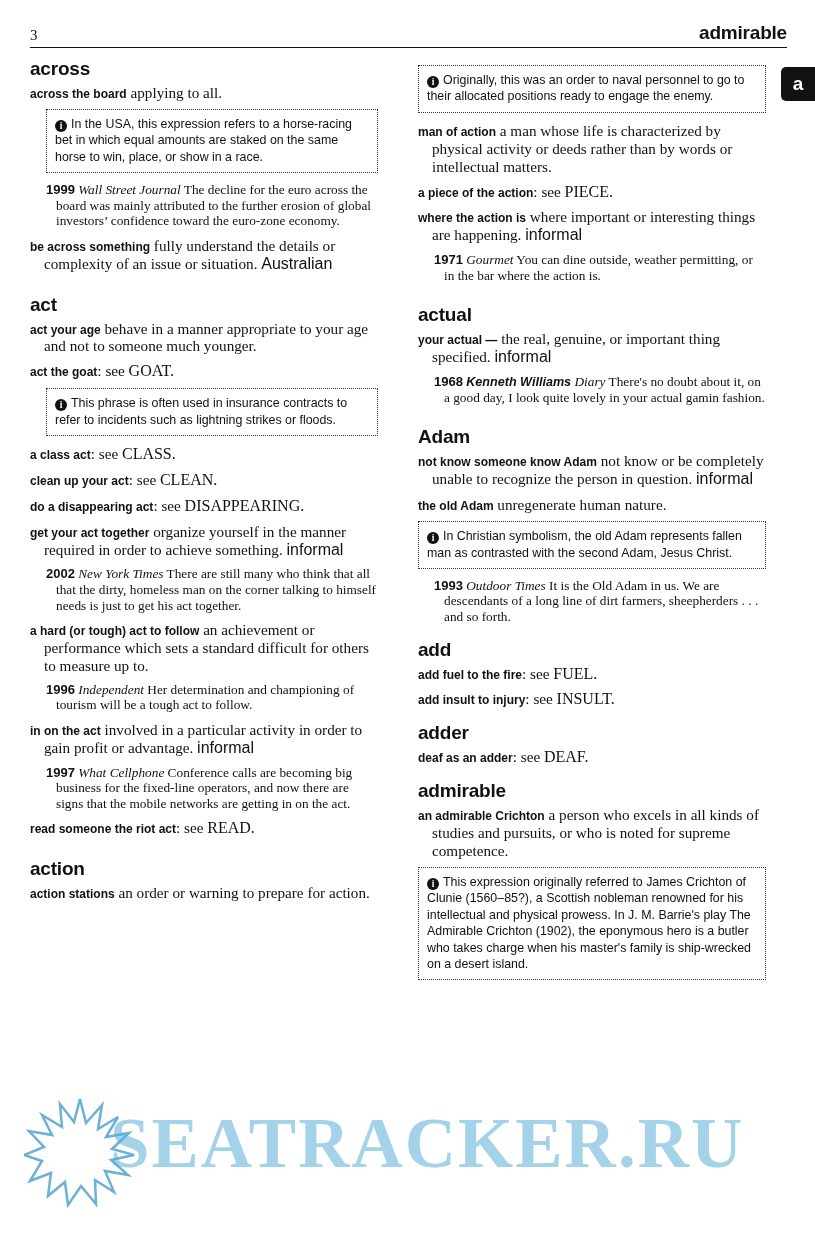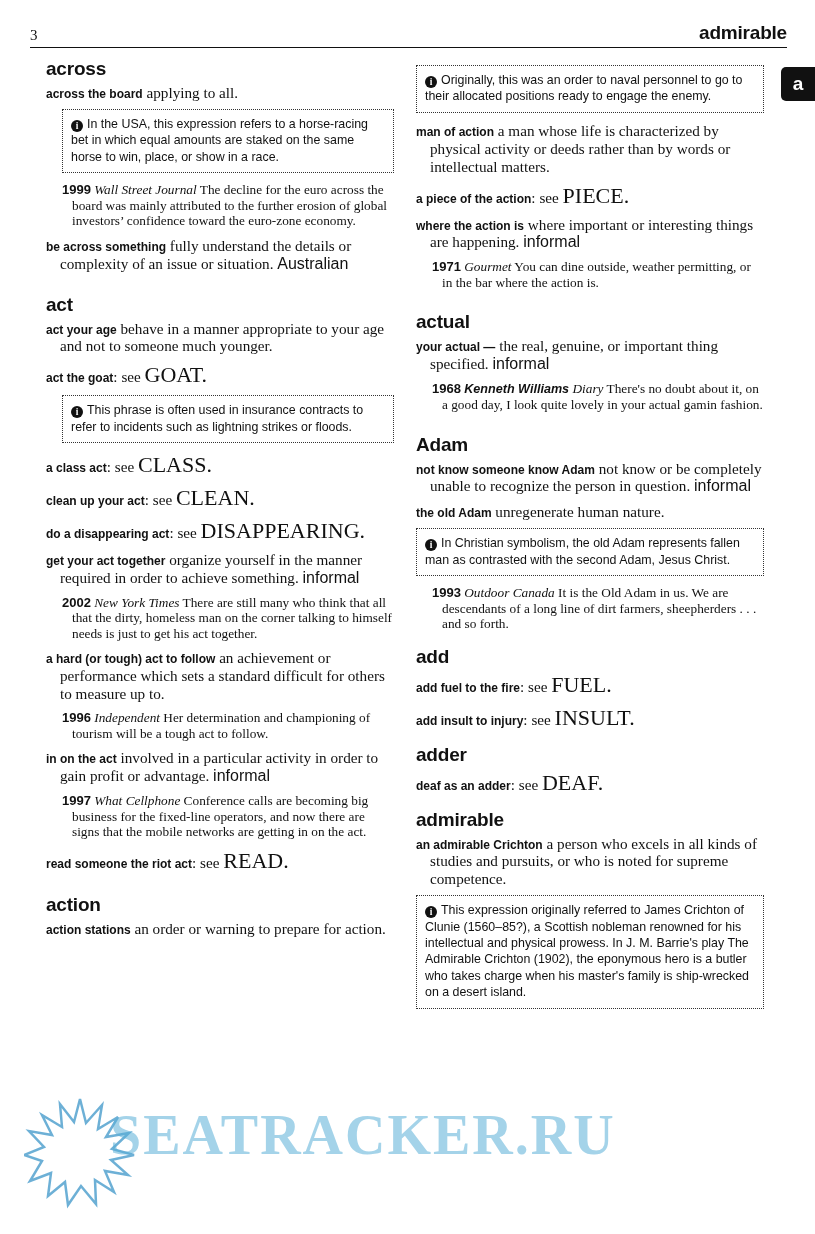--- a/index.html
+++ b/index.html
@@ -34,23 +34,22 @@
   .thumb-tab{
     position:absolute;right:0px;top:67px;
     width:34px;height:34px;border-radius:5px 0 0 5px;
     background:#111;color:#fff;
     display:flex;align-items:center;justify-content:center;
     font-size:19px;font-weight:bold;
   }
   
   .cols{
     display:flex;
-    gap:22px;
+    gap:40px;
     height:1130px;
-    margin-left:16px;
   }
   .col{width:348px;}
   .col.right{width:348px;}
 
   
   h2.headword{
     font-size:19px;font-weight:bold;margin:0 0 4px 0;
     letter-spacing:-0.2px;
   }
   .entry{
@@ -59,21 +58,21 @@
     margin:0 0 7px 0;
     text-indent:0;
     padding-left:14px;
     text-indent:-14px;
   }
   .entry .phrase{
     font-family:"Liberation Sans", sans-serif;
     font-weight:bold;font-size:12px;
   }
   .entry .it{}
-  .entry .sc{font-variant:small-caps;font-size:22px;}
+  .entry .sc{font-variant:small-caps;font-size:16px;}
   .entry .reg{
     font-family:"Liberation Sans", sans-serif;
     font-size:16px;
   }
   .cite{
     font-family:"Liberation Serif", serif;
     font-size:13.3px;line-height:1.17;
     margin:2px 0 8px 0;
     padding-left:26px;
     text-indent:-10px;
@@ -113,21 +112,21 @@
   
   .wm{
     position:absolute;
     left:0;top:1095px;
     width:815px;height:120px;
     pointer-events:none;
   }
   .wm-text{
     position:absolute;left:110px;top:8px;
     font-family:"Liberation Serif", serif;
-    font-size:56px;font-weight:bold;
+    font-size:71px;font-weight:bold;
     color:rgba(90,175,215,0.55);
     letter-spacing:2px;
     white-space:nowrap;
   }
   .wm-star{
     position:absolute;left:24px;top:2px;
     width:112px;height:112px;
   }
   .wm-star svg{display:block;}
 </style>
@@ -299,21 +298,21 @@
       <p class="entry">
         <span class="phrase">the old Adam</span><span> unregenerate human nature.</span>
       </p>
 
       <div class="note wide">
         <span class="i-icon">i</span><span>In Christian symbolism, the old Adam represents fallen man as contrasted with the second Adam, Jesus Christ.</span>
       </div>
 
       <p class="cite">
         <span class="yr">1993</span>
-        <span class="src">Outdoor Canada</span><span> It is the Old Adam in us. We are descendants of a long line of dirt farmers, sheepherders . . . and so forth.</span>
+        <span class="src">Outdoor Times</span><span> It is the Old Adam in us. We are descendants of a long line of dirt farmers, sheepherders . . . and so forth.</span>
       </p>
 
       <div class="spacer-s"></div>
 
       <h2 class="headword">add</h2>
 
       <p class="entry">
         <span class="phrase">add fuel to the fire</span><span>: </span><span class="it">see</span>
         <span class="sc">FUEL.</span>
       </p>

